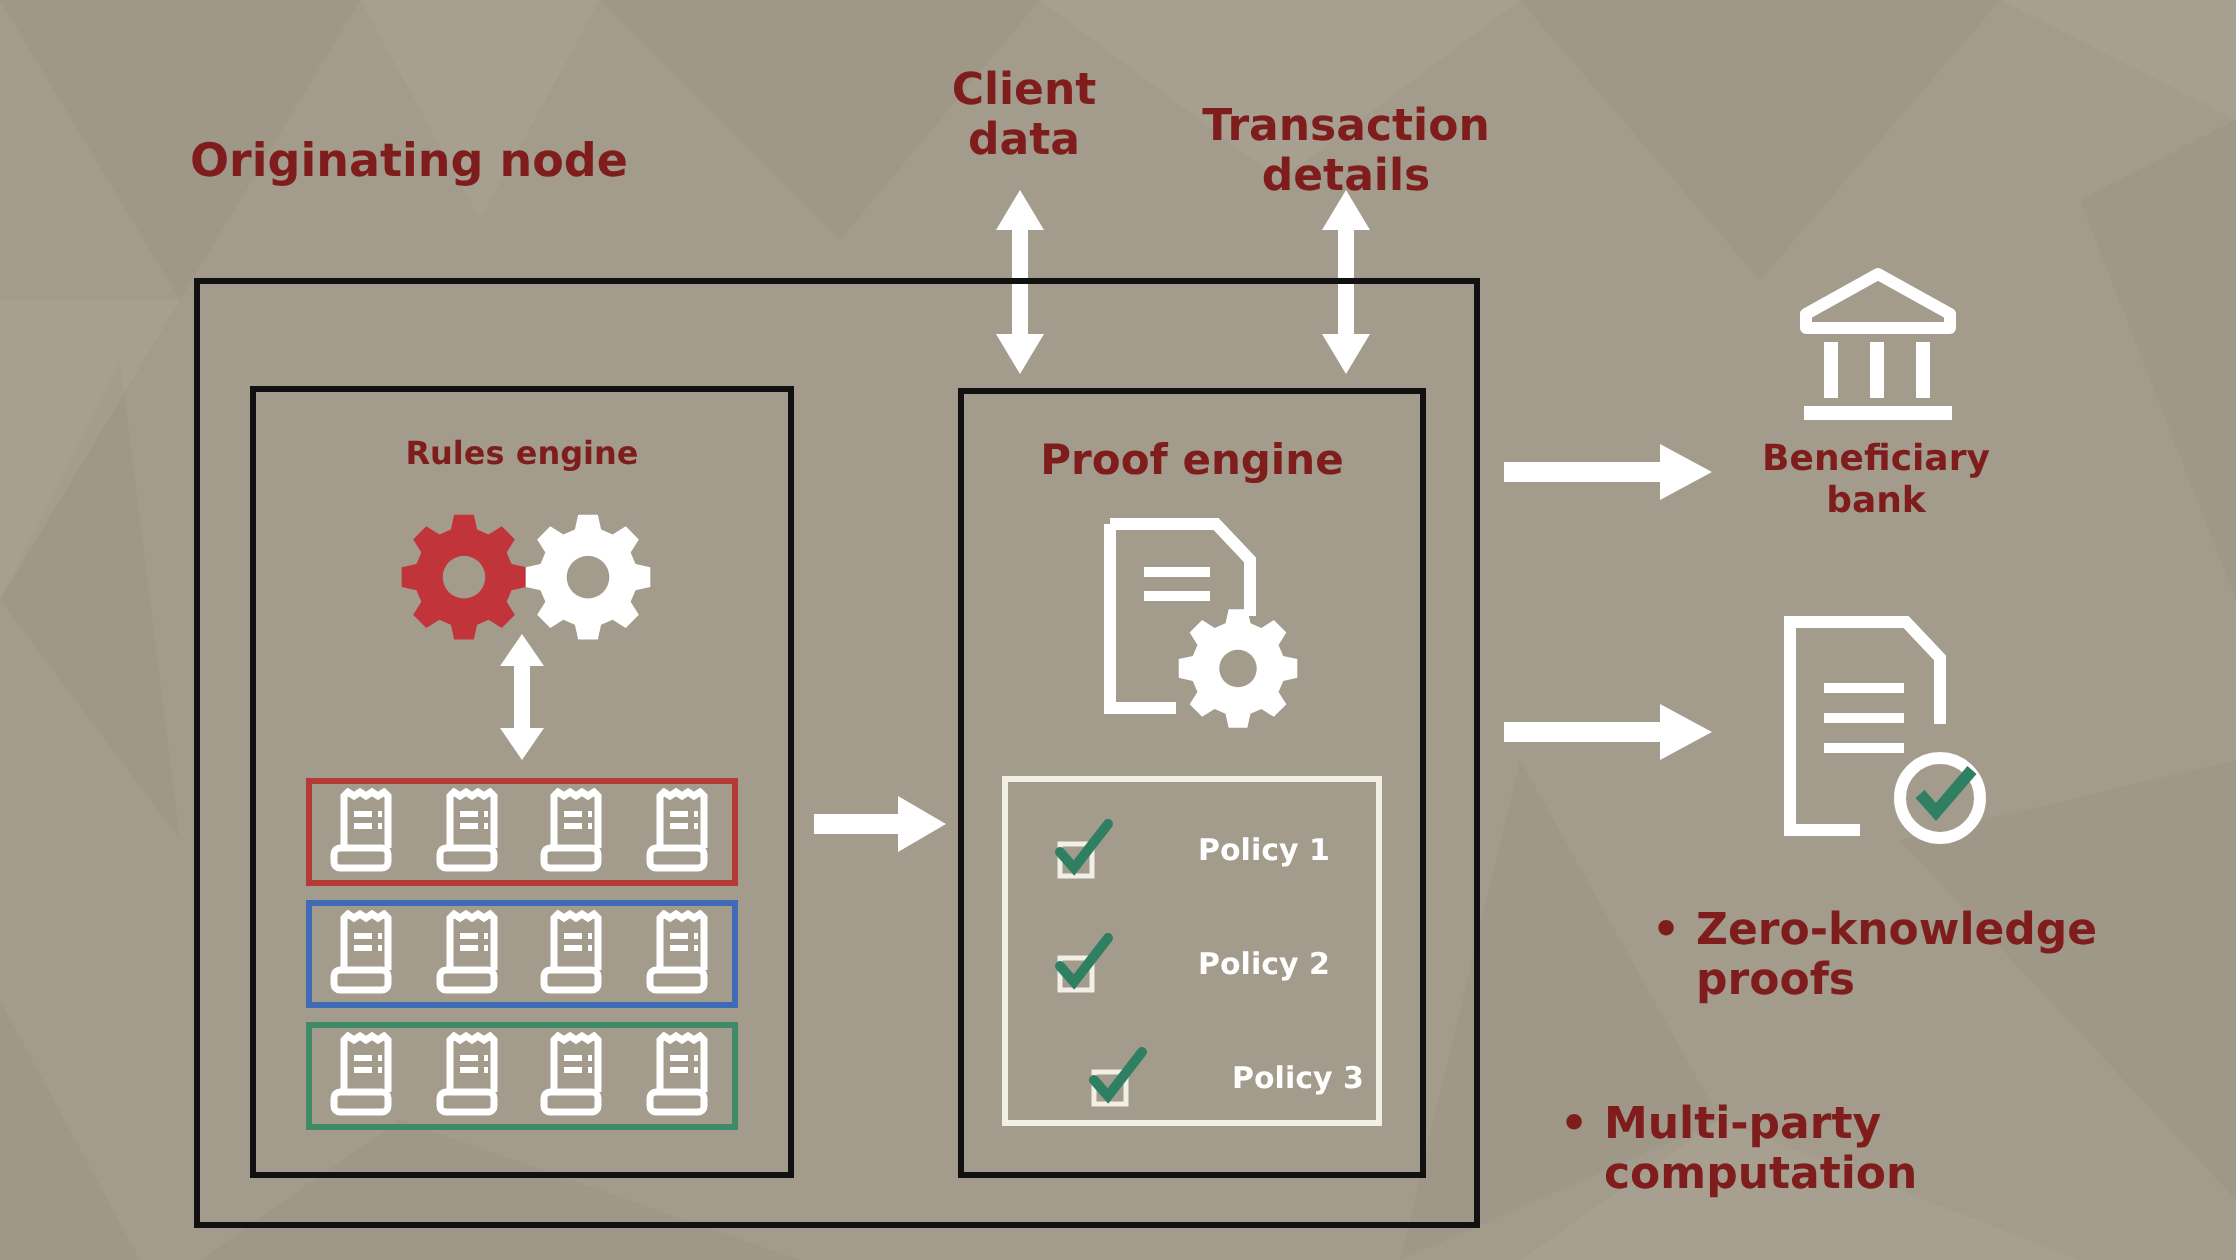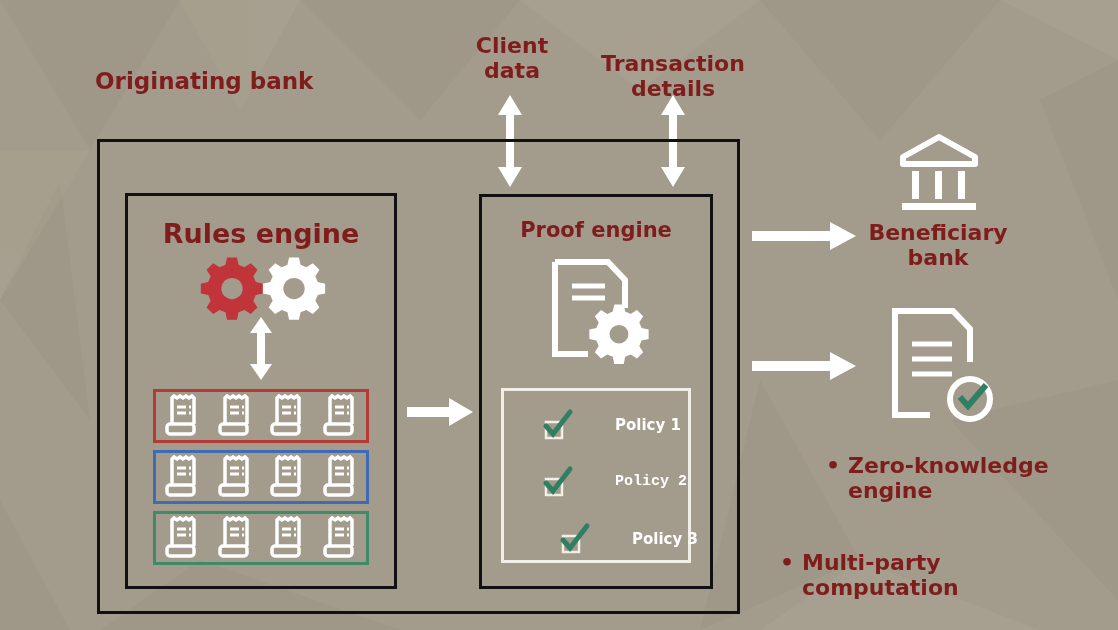--- a/index.html
+++ b/index.html
@@ -6,21 +6,21 @@
   body {
     width:1118px; height:630px; position:relative; overflow:hidden;
     background:#a39b8b;
     font-family:"DejaVu Sans", "Liberation Sans", sans-serif;
   }
   .bg { position:absolute; inset:0; }
   .txt { position:absolute; font-weight:bold; color:#7f1d1d; line-height:1.15; }
   .box { position:absolute; border:3px solid #111; box-sizing:border-box; }
   .ico { position:absolute; }
   .ruleset { position:absolute; border:3px solid; box-sizing:border-box; display:flex; justify-content:space-around; align-items:center; }
-  .policy-row { position:absolute; left:16px; width:100%; height:40px; }
+  .policy-row { position:absolute; left:0; width:100%; height:40px; }
   .policy-label { position:absolute; left:95px; top:8px; color:#fff; font-weight:bold; font-size:15px; }
 </style>
 </head>
 <body>
 
 <svg class="bg" width="1118" height="630">
   <g fill="#8f8778" opacity="0.18">
     <polygon points="0,0 180,0 90,150"></polygon>
     <polygon points="300,0 520,0 420,120"></polygon>
     <polygon points="760,0 1000,0 880,140"></polygon>
@@ -34,21 +34,21 @@
   <g fill="#b3ab9a" opacity="0.25">
     <polygon points="180,0 300,0 240,110"></polygon>
     <polygon points="520,0 760,0 640,90"></polygon>
     <polygon points="0,150 90,150 0,300"></polygon>
     <polygon points="1000,0 1118,0 1118,60"></polygon>
     <polygon points="860,560 1040,630 760,630"></polygon>
   </g>
 </svg>
 
 <div class="txt" style="left:95px;top:68px;font-size:23px;">
-  <div>Originating bank</div>
+  <div>Originating node</div>
 </div>
 
 <div class="txt" style="left:472px;top:33px;width:80px;text-align:center;font-size:22px;">
   <div>Client</div>
   <div>data</div>
 </div>
 
 <div class="txt" style="left:598px;top:33px;width:150px;text-align:center;font-size:22px;margin-top:18px;">
   <div>Transaction</div>
   <div>details</div>
@@ -57,21 +57,21 @@
 <svg class="ico" style="left:498px;top:95px" width="24" height="92">
   <polygon points="12,0 24,20 16,20 16,72 24,72 12,92 0,72 8,72 8,20 0,20" fill="#fff"></polygon>
 </svg>
 <svg class="ico" style="left:661px;top:95px" width="24" height="92">
   <polygon points="12,0 24,20 16,20 16,72 24,72 12,92 0,72 8,72 8,20 0,20" fill="#fff"></polygon>
 </svg>
 
 <div class="box" style="left:97px;top:139px;width:643px;height:475px;"></div>
 
 <div class="box" style="left:125px;top:193px;width:272px;height:396px;"></div>
-<div class="txt" style="left:125px;top:218px;width:272px;text-align:center;font-size:27px;">Rules engine</div>
+<div class="txt" style="left:125px;top:218px;width:272px;text-align:center;font-size:16px;">Rules engine</div>
 
 <svg class="ico" style="left:198px;top:256px" width="130" height="68">
   <defs>
     <path id="gear" d="M-6,-30 L6,-30 L8,-21 L15,-18 L23,-23 L31,-15 L26,-7 L29,0 L29,0 L38,2 L38,14 L29,16 L26,23 L31,31 L23,39 L15,34 L8,37 L6,46 L-6,46 L-8,37 L-15,34 L-23,39 L-31,31 L-26,23 L-29,16 L-38,14 L-38,2 L-29,0 L-26,-7 L-31,-15 L-23,-23 L-15,-18 L-8,-21 Z"></path>
   </defs>
   <g transform="translate(34,26) scale(0.82)">
     <use href="#gear" fill="#c0343a"></use>
     <circle cx="0" cy="8" r="13" fill="#a39b8b"></circle>
   </g>
   <g transform="translate(96,26) scale(0.82)">
@@ -209,21 +209,21 @@
 
 <div style="position:absolute;left:501px;top:388px;width:190px;height:175px;border:3px solid #f2efe6;box-sizing:border-box;">
   <div id="policies">
       <div class="policy-row" style="top: 17px;">
         <span style="position: absolute; left: 22px; top: 0px;"><svg width="36" height="36">
             <rect x="4" y="14" width="16" height="16" fill="none" stroke="#f2efe6" stroke-width="2.5"></rect>
             <polyline points="4,18 11,26 28,4" fill="none" stroke="#2f7f63" stroke-width="5" stroke-linecap="round"></polyline>
           </svg></span>
         <span class="policy-label">Policy 1</span>
       </div>
-      <div class="policy-row" style="top: 74px; font-family: Liberation Mono, monospace;">
+      <div class="policy-row" style="top: 74px;">
         <span style="position: absolute; left: 22px; top: 0px;"><svg width="36" height="36">
             <rect x="4" y="14" width="16" height="16" fill="none" stroke="#f2efe6" stroke-width="2.5"></rect>
             <polyline points="4,18 11,26 28,4" fill="none" stroke="#2f7f63" stroke-width="5" stroke-linecap="round"></polyline>
           </svg></span>
         <span class="policy-label">Policy 2</span>
       </div>
       <div class="policy-row" style="top: 131px; margin-left: 17px;">
         <span style="position: absolute; left: 22px; top: 0px;"><svg width="36" height="36">
             <rect x="4" y="14" width="16" height="16" fill="none" stroke="#f2efe6" stroke-width="2.5"></rect>
             <polyline points="4,18 11,26 28,4" fill="none" stroke="#2f7f63" stroke-width="5" stroke-linecap="round"></polyline>
@@ -240,30 +240,30 @@
   <polygon points="0,9 78,9 78,0 104,14 78,28 78,19 0,19" fill="#fff"></polygon>
 </svg>
 
 <svg class="ico" style="left:900px;top:133px" width="78" height="80">
   <polygon points="39,4 75,24 75,31 3,31 3,24" fill="none" stroke="#fff" stroke-width="6" stroke-linejoin="round"></polygon>
   <rect x="12" y="38" width="7" height="28" fill="#fff"></rect>
   <rect x="35" y="38" width="7" height="28" fill="#fff"></rect>
   <rect x="58" y="38" width="7" height="28" fill="#fff"></rect>
   <rect x="2" y="70" width="74" height="7" fill="#fff"></rect>
 </svg>
-<div class="txt" style="left:858px;top:220px;width:160px;text-align:center;font-size:22px;">
+<div class="txt" style="left:858px;top:220px;width:160px;text-align:center;font-size:18px;">
   <div>Beneficiary</div>
   <div>bank</div>
 </div>
 
 <svg class="ico" style="left:890px;top:307px" width="110" height="118">
   <path d="M40,108 L5,108 L5,4 L63,4 L80,22 L80,55" fill="none" stroke="#fff" stroke-width="6"></path>
   <line x1="22" y1="37" x2="62" y2="37" stroke="#fff" stroke-width="5"></line>
   <line x1="22" y1="52" x2="62" y2="52" stroke="#fff" stroke-width="5"></line>
   <line x1="22" y1="67" x2="62" y2="67" stroke="#fff" stroke-width="5"></line>
   <circle cx="80" cy="92" r="20" fill="#a39b8b" stroke="#fff" stroke-width="6"></circle>
   <polyline points="70,90 78,99 96,78" fill="none" stroke="#2f7f63" stroke-width="6"></polyline>
 </svg>
 
 <div id="bullets">
-    <div class="txt" style="left: 826px; top: 453px; font-size: 22px;"><span style="display:inline-block;width:22px;">•</span><span>Zero-knowledge</span><br><span style="display:inline-block;width:22px;"></span><span>engine</span></div>
+    <div class="txt" style="left: 826px; top: 453px; font-size: 22px;"><span style="display:inline-block;width:22px;">•</span><span>Zero-knowledge</span><br><span style="display:inline-block;width:22px;"></span><span>proofs</span></div>
     <div class="txt" style="left: 780px; top: 550px; font-size: 22px;"><span style="display:inline-block;width:22px;">•</span><span>Multi-party</span><br><span style="display:inline-block;width:22px;"></span><span>computation</span></div>
   </div>
 
 </body></html>

